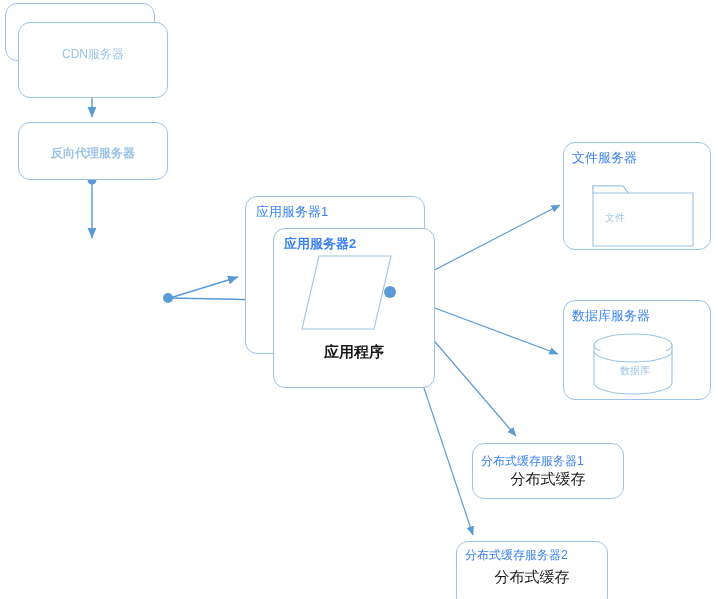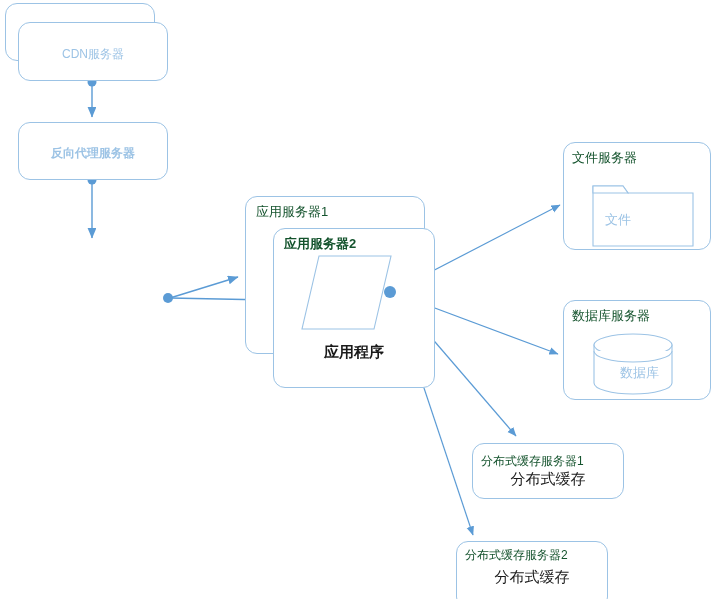--- a/index.html
+++ b/index.html
@@ -12,21 +12,21 @@
   }
   #stage{position:absolute;left:0;top:0;width:718px;height:599px;}
   .node{position:absolute;box-sizing:border-box;}
   .rbox{
     border:1px solid #9CC3E5;
     border-radius:12px;
     background:#ffffff;
   }
   .title-blue{
     position:absolute;
-    color:#14532d;
+    color:#3b82f6;
     font-size:13px;
     line-height:16px;
     white-space:nowrap;
   }
   .center-blue{
     position:absolute;
     left:0;right:0;
     text-align:center;
     color:#9CC3E5;
     font-size:12px;
@@ -36,21 +36,21 @@
     position:absolute;
     left:0;right:0;
     text-align:center;
     color:#1a1a1a;
     font-size:15px;
     white-space:nowrap;
   }
   .tiny-blue{
     position:absolute;
     color:#9CC3E5;
-    font-size:13px;
+    font-size:10px;
     white-space:nowrap;
   }
   svg.ov{position:absolute;left:0;top:0;width:718px;height:599px;overflow:visible;}
   .ln{stroke:#5B9BD5;stroke-width:1.4;fill:none;}
   .ln2{stroke:#5B9BD5;stroke-width:1.2;fill:none;}
   .dot{fill:#5B9BD5;}
   .shp{stroke:#9CC3E5;stroke-width:1.1;fill:#ffffff;}
 </style>
 </head>
 <body>
@@ -88,21 +88,21 @@
     </g>
     <g>
       <line class="ln2" x1="392" y1="292" x2="516" y2="436" marker-end="url(#ah)"></line>
     </g>
     <g>
       <line class="ln2" x1="392" y1="292" x2="473" y2="535" marker-end="url(#ah)"></line>
     </g>
   </svg>
 
   <div class="node rbox" style="left:5px;top:3px;width:150px;height:58px;"></div>
-  <div class="node rbox" style="left:18px;top:22px;width:150px;height:59px;text-decoration:underline;">
+  <div class="node rbox" style="left:18px;top:22px;width:150px;height:76px;text-decoration:underline;">
     <div class="center-blue" style="top:23px;">CDN服务器</div>
   </div>
 
   <div class="node rbox" style="left:18px;top:122px;width:150px;height:58px;">
     <div class="center-blue" style="top:22px;font-weight:bold;">反向代理服务器</div>
   </div>
 
 
   <div class="node rbox" style="left:245px;top:196px;width:180px;height:158px;">
     <div class="title-blue" style="left:10px;top:7px;">应用服务器1</div>

